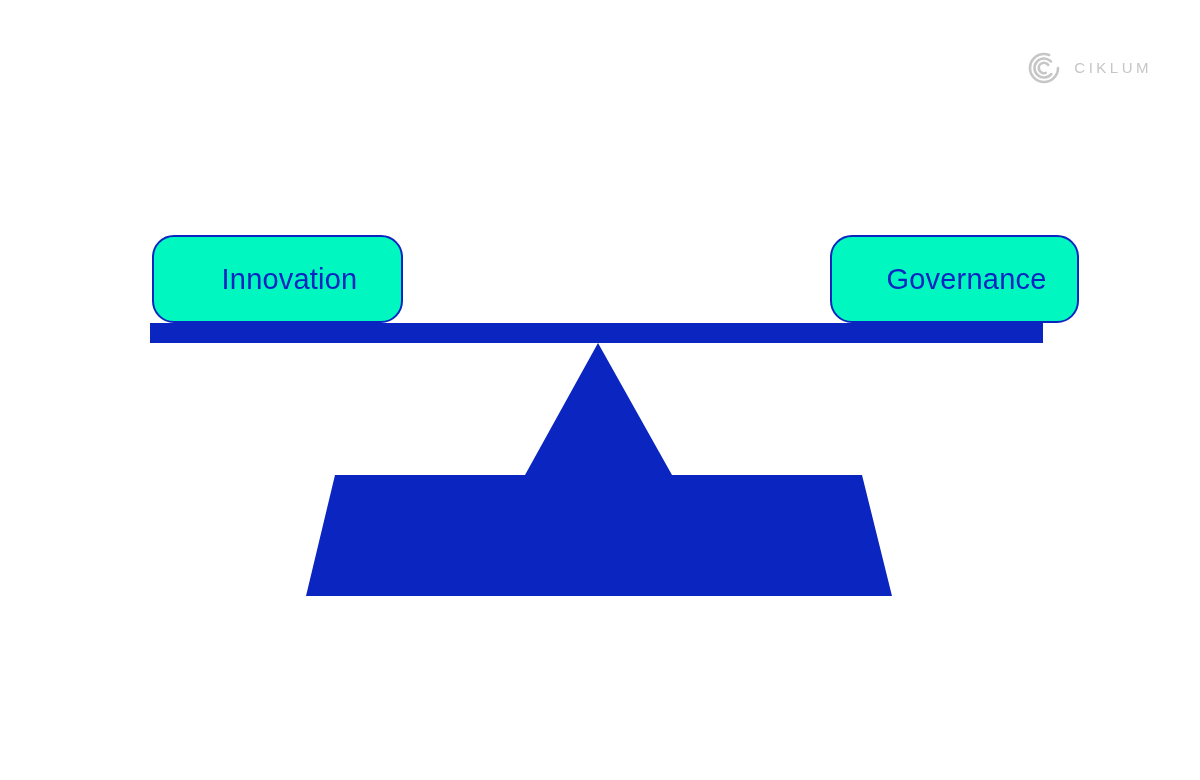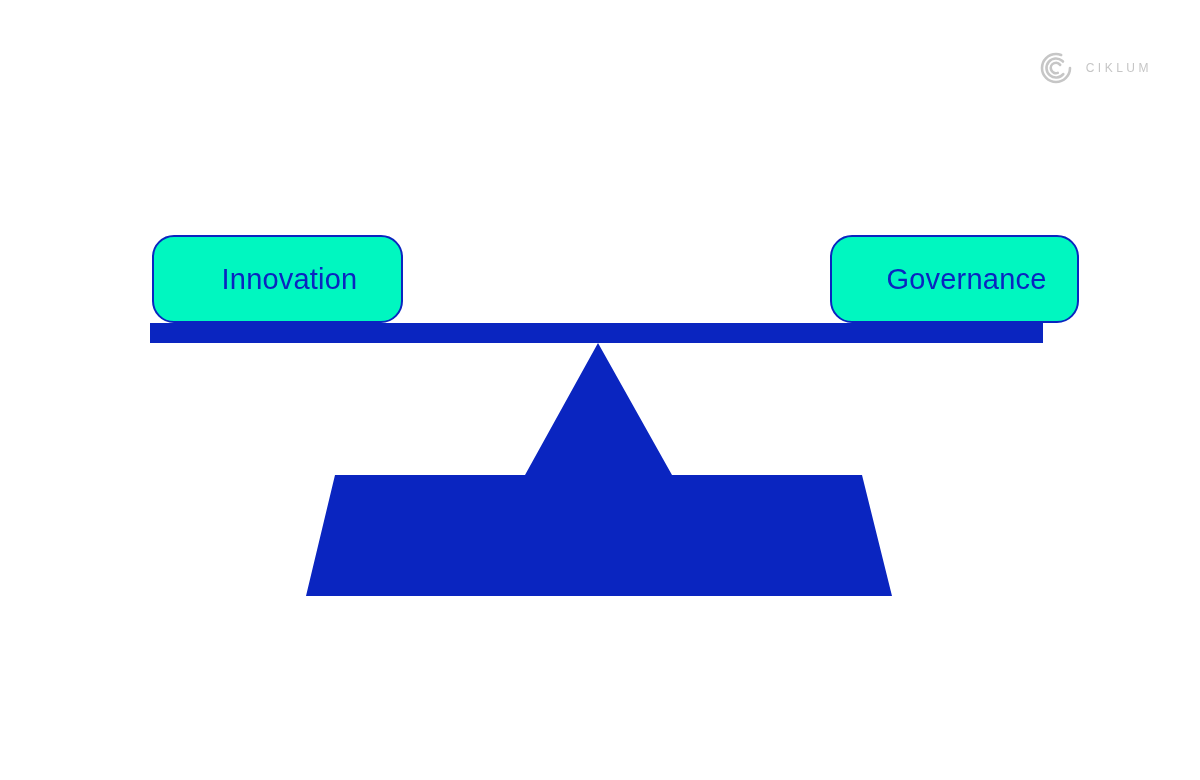--- a/index.html
+++ b/index.html
@@ -20,21 +20,21 @@
   .logo {
     position: absolute;
     top: 51px;
     right: 48px;
     display: flex;
     align-items: center;
     gap: 13px;
   }
   .logo-mark svg { display: block; }
   .wordmark {
-    font-size: 12px;
+    font-size: 15px;
     font-weight: 500;
     letter-spacing: 3.5px;
     color: var(--logo-gray, #c6c6c6);
     line-height: 34px;
     user-select: none;
   }
 
   
   .label-box {
     position: absolute;

